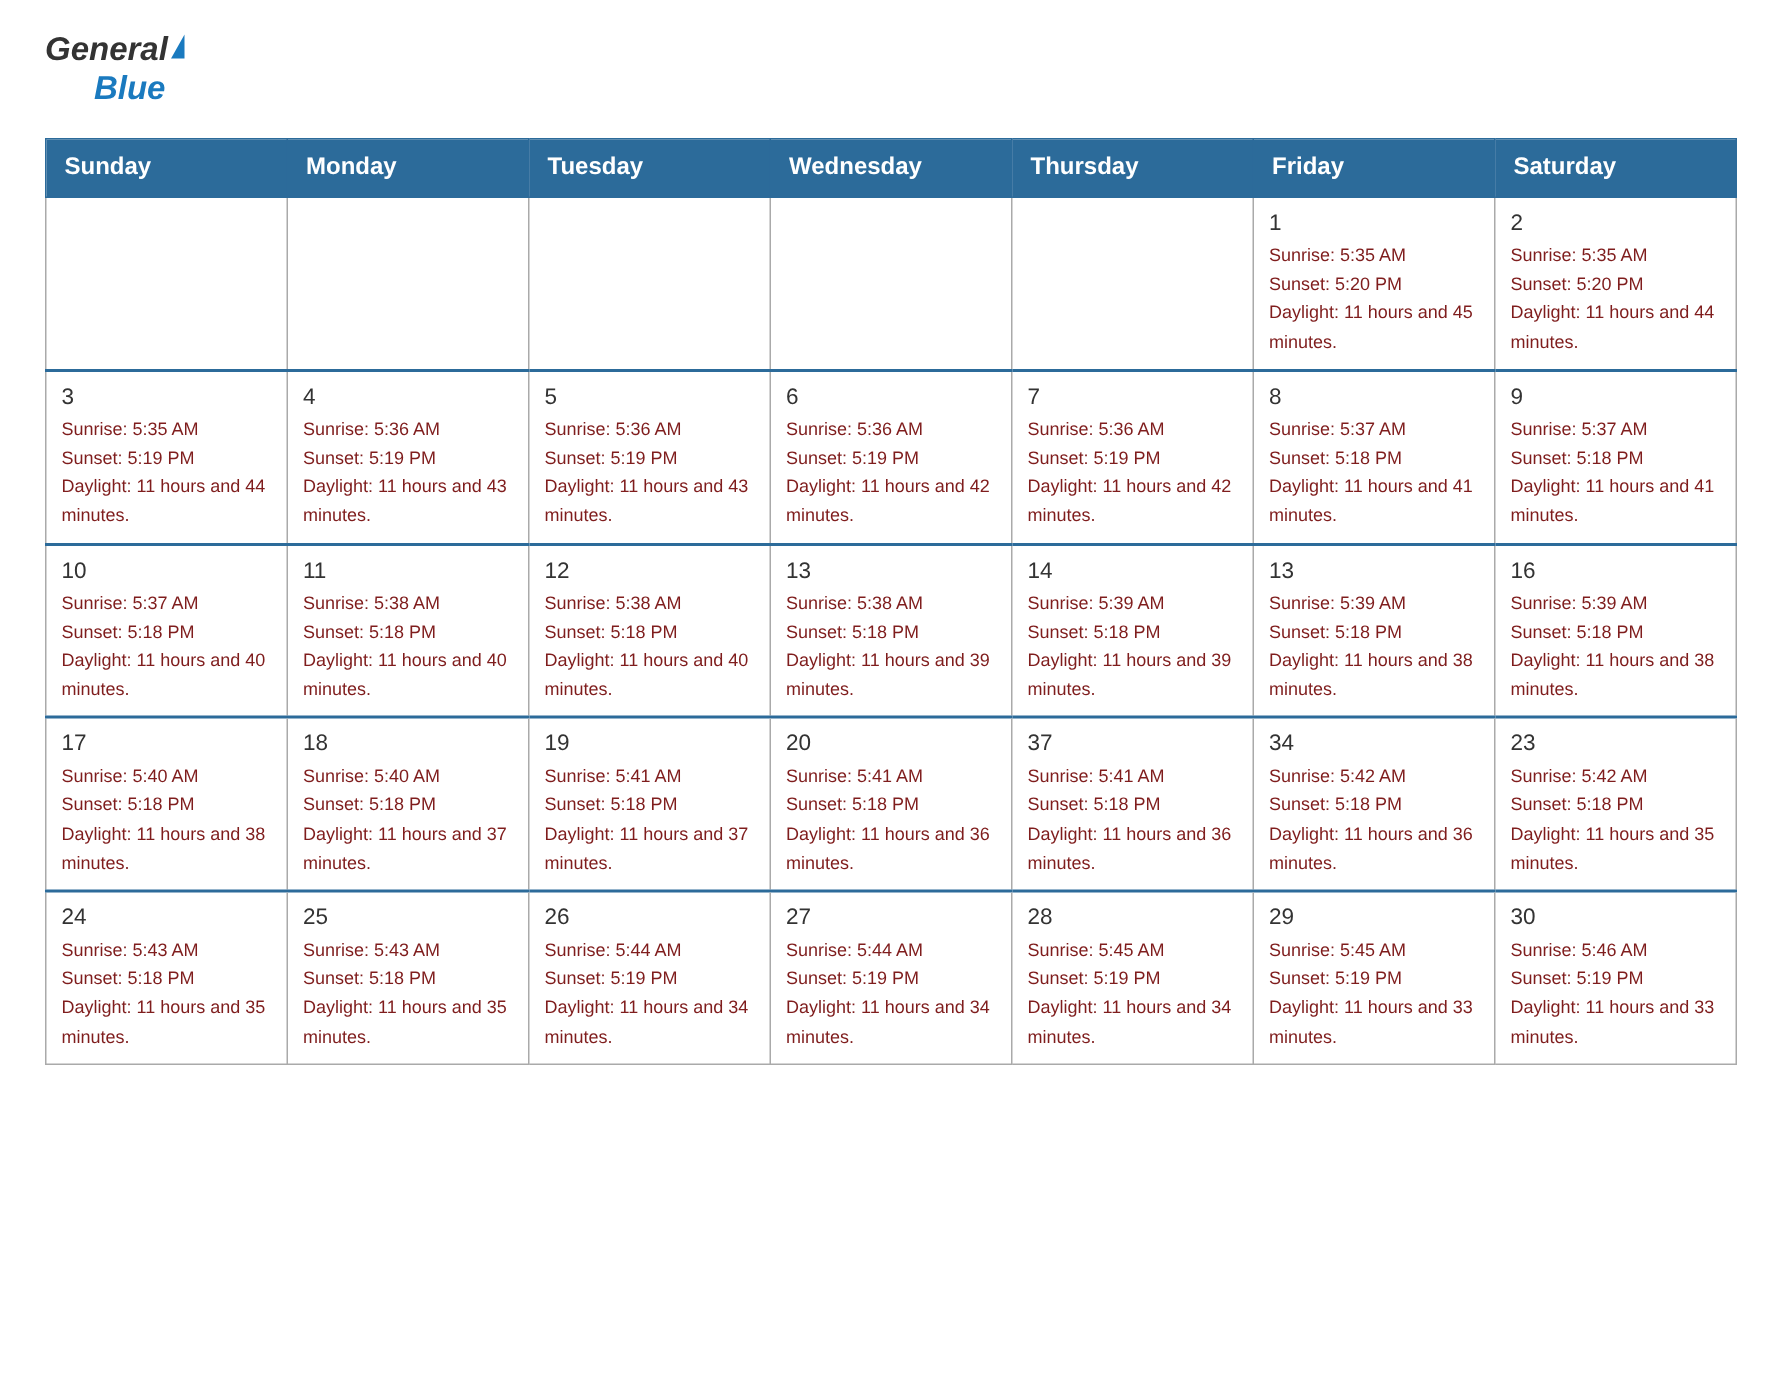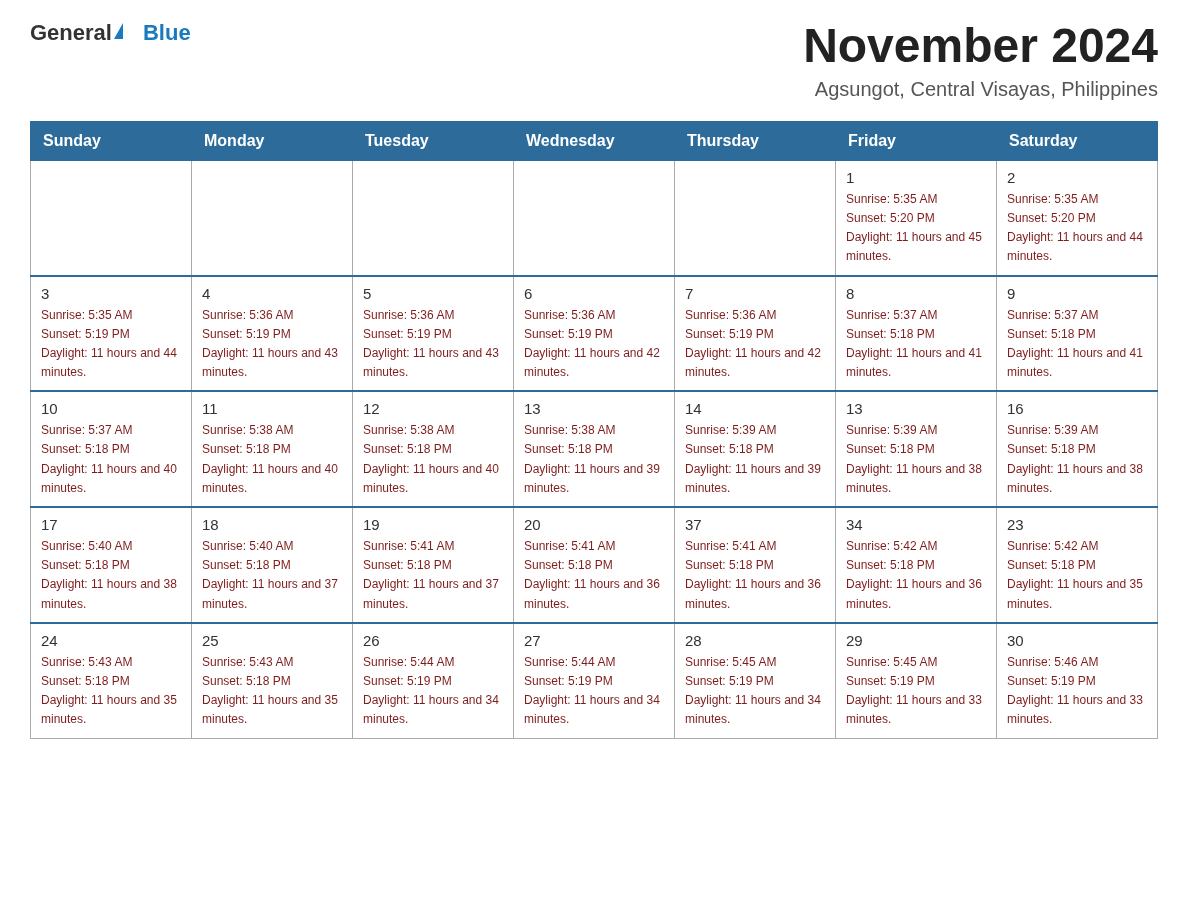--- a/index.html
+++ b/index.html
@@ -11,22 +11,23 @@
       padding: 20px 30px;
     }
     .header {
       display: flex;
       justify-content: space-between;
       align-items: flex-start;
       margin-bottom: 20px;
     }
     .logo-wrapper {
       display: flex;
-      flex-direction: row;
-      align-items: flex-end;
+      flex-direction: column;
+      align-items: center;
+      font-style: italic;
     }
     .logo-line1 {
       display: flex;
       align-items: center;
     }
     .title-section {
       text-align: right;
     }
     .month-title {
       font-size: 48px;
@@ -85,24 +86,20 @@
 </head>
 <body>
 
 <div class="header">
   <div class="logo-wrapper">
     <div class="logo-line1">
       <span style="font-size:22px;font-weight:bold;color:#333;">General</span>
       <span style="display:inline-block;width:0;height:0;border-left:9px solid transparent;border-right:0px solid transparent;border-bottom:16px solid #1a7abf;margin-left:2px;position:relative;top:-2px;"></span>
     </div>
     <div style="color:#1a7abf;font-size:22px;font-weight:bold;margin-left:20px;">Blue</div>
-  </div>
-  <div class="title-section">
-    <div class="month-title">November 2024</div>
-    <div class="location-title">Agsungot, Central Visayas, Philippines</div>
   </div>
 </div>
 
 <table>
   <thead>
     <tr>
     <th>Sunday</th>
         <th>Monday</th>
         <th>Tuesday</th>
         <th>Wednesday</th>

